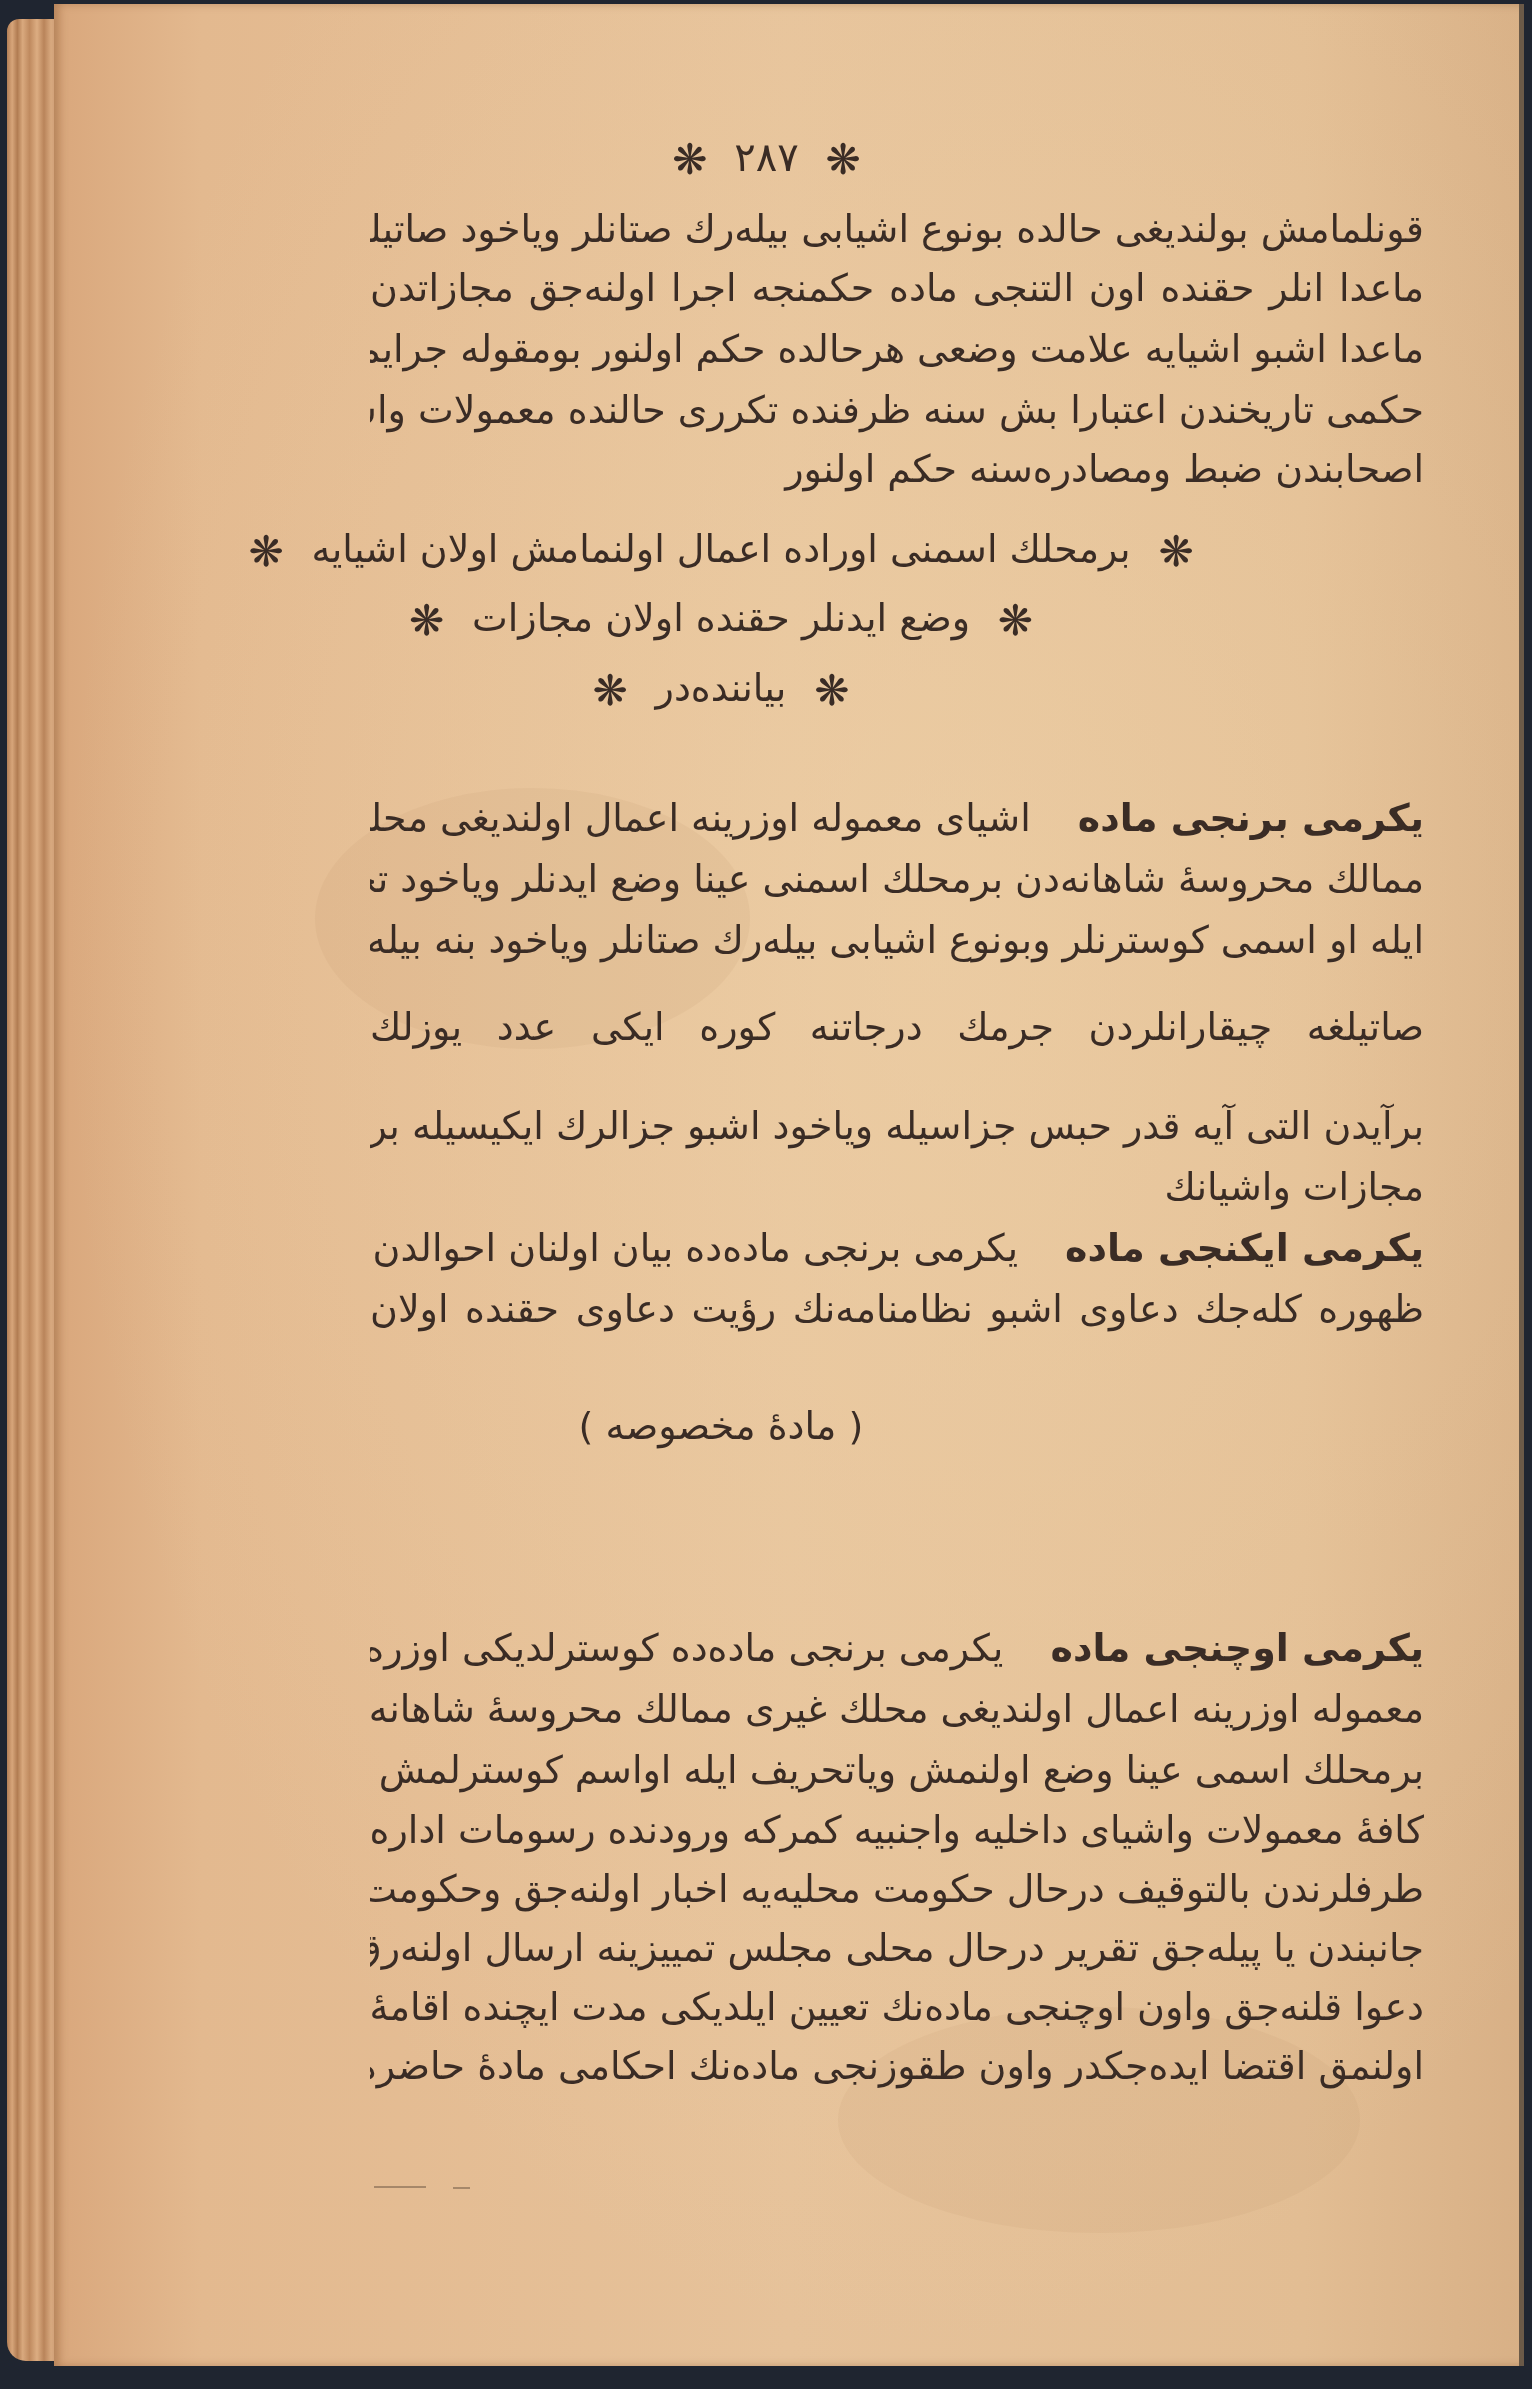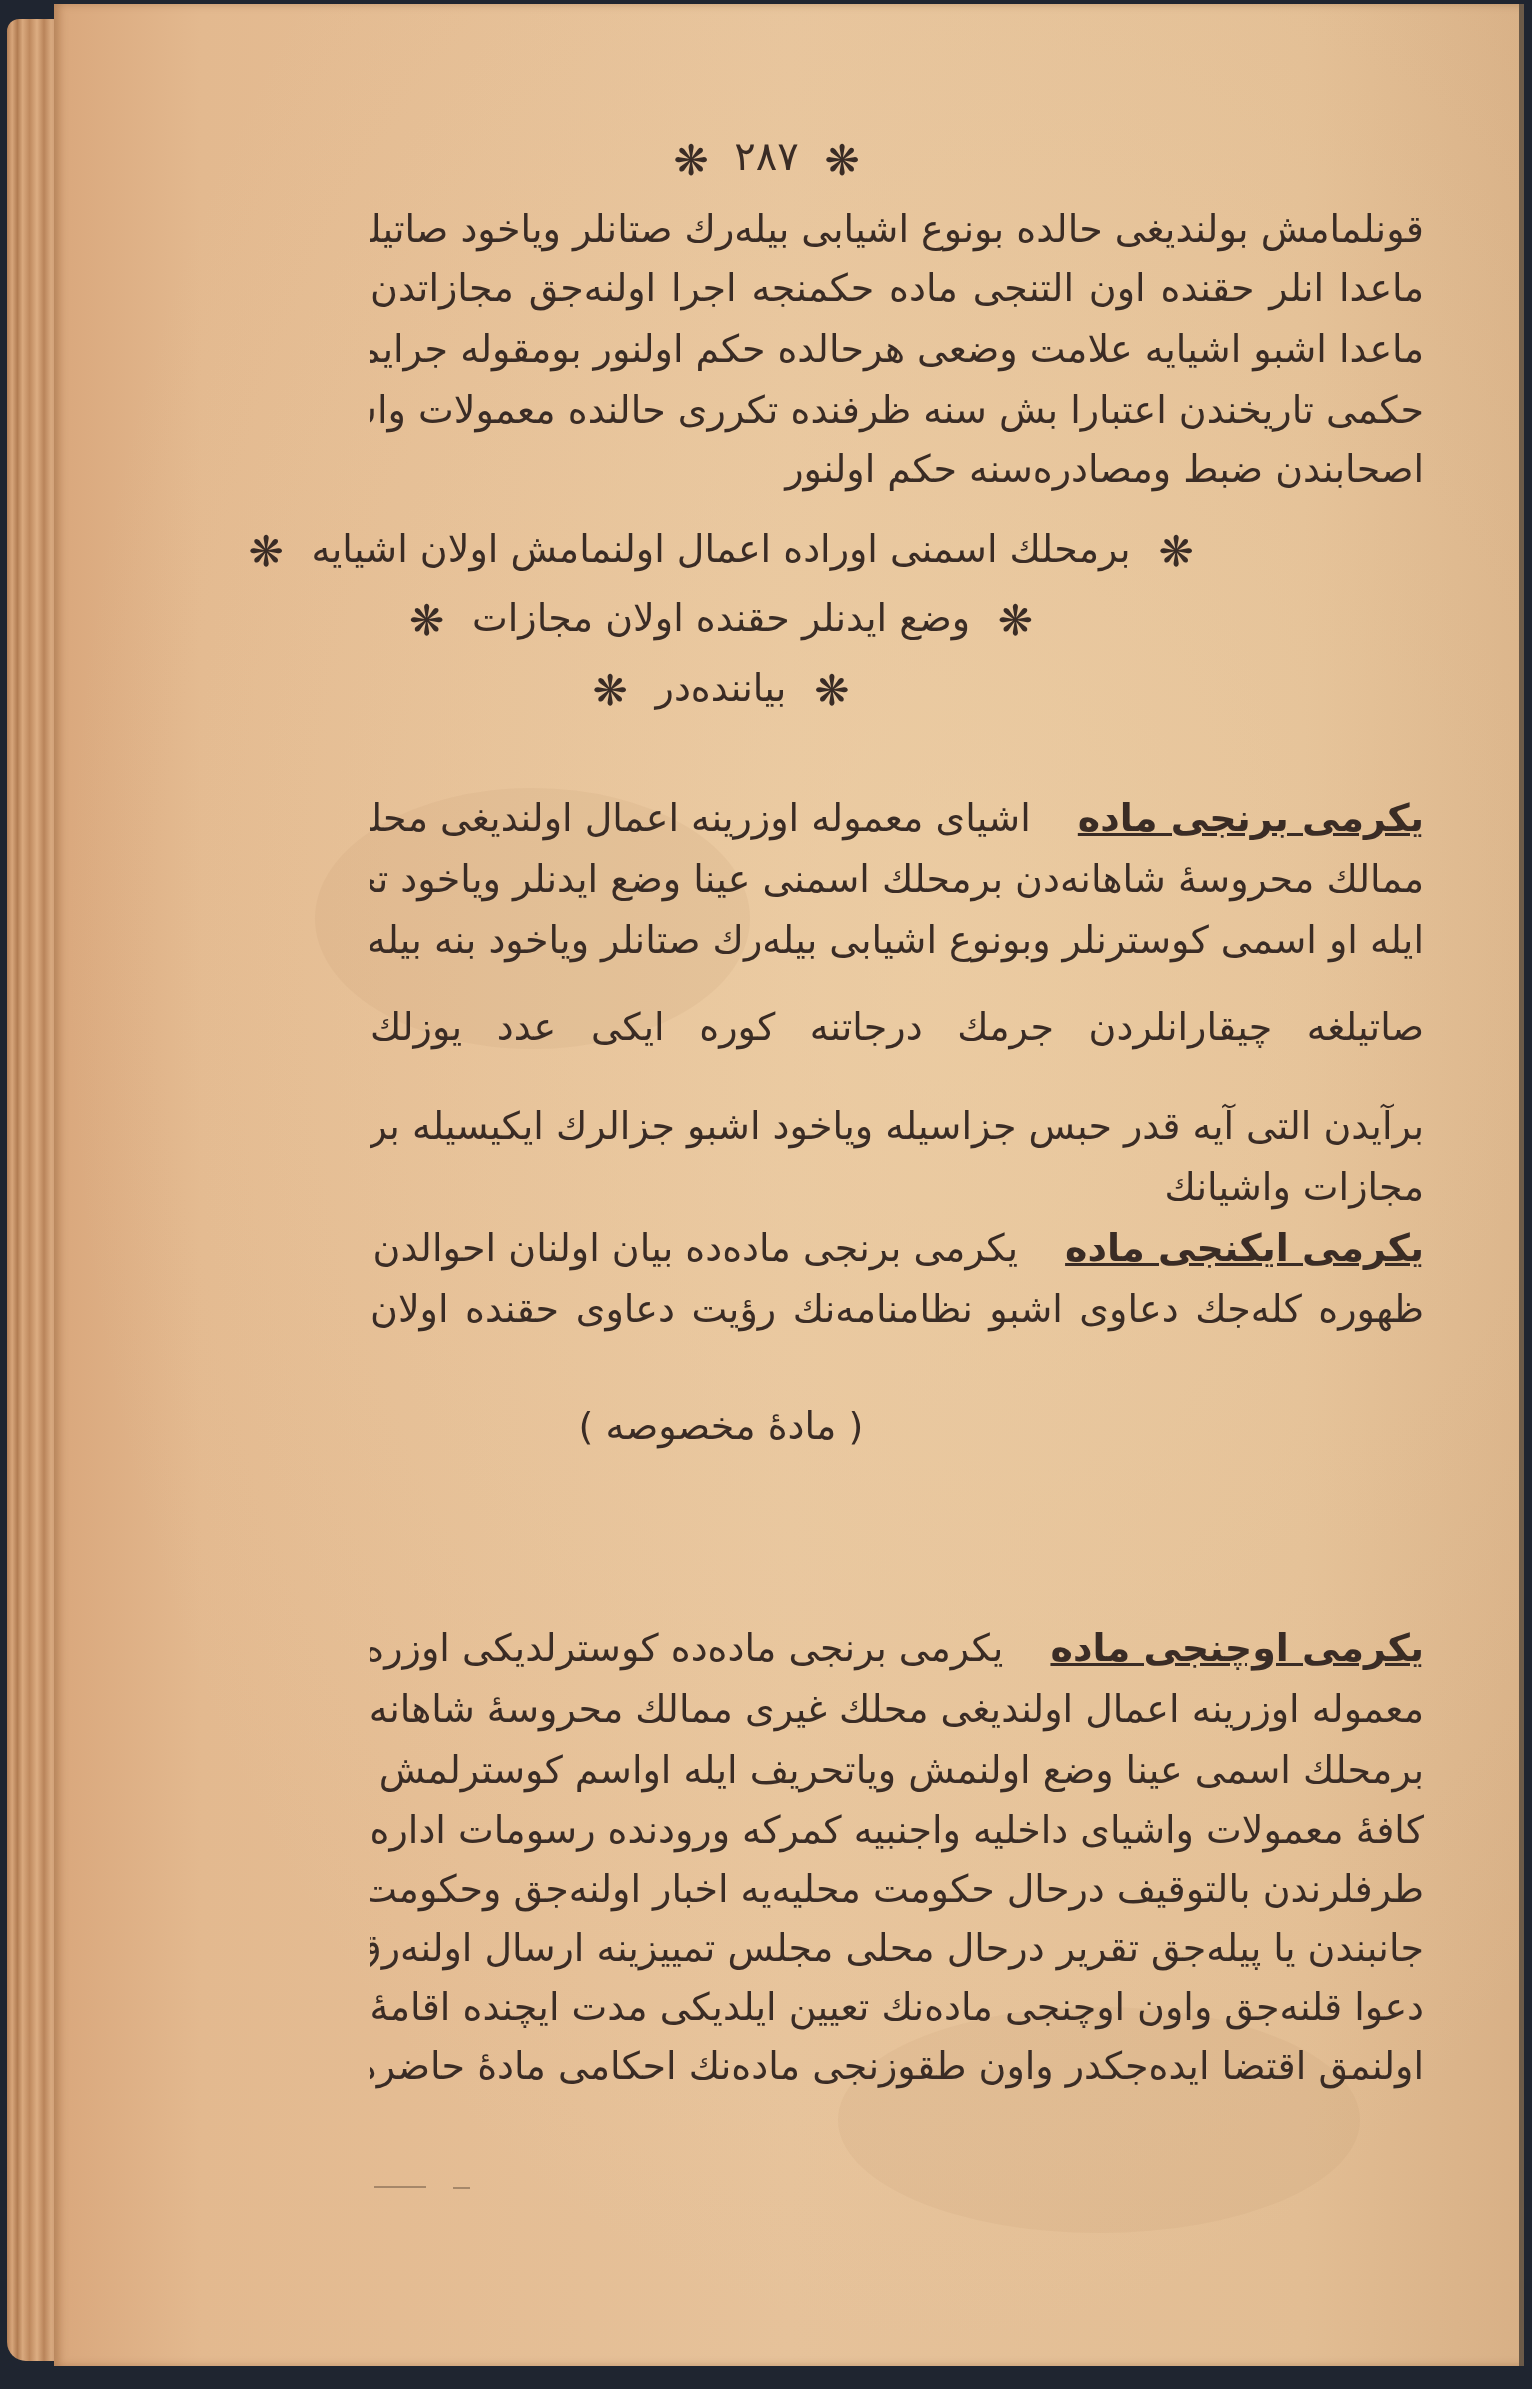--- a/index.html
+++ b/index.html
@@ -48,21 +48,21 @@
     height: 100%;
     background: #6b5a48;
   }
   .header {
     position: absolute;
     left: 0;
     width: 1533px;
     top: 131px;
     text-align: center;
     direction: ltr;
-    font-family: Liberation Serif, serif;
+    font-family: Liberation Sans, sans-serif;
     color: #3a2c25;
     font-size: 40px;
     line-height: 52px;
   }
   .ornament {
     display: inline-block;
     font-size: 42px;
     vertical-align: middle;
     margin: 0 15.7px;
     color: #3a2c25;
@@ -96,21 +96,20 @@
     font-family: "DejaVu Sans", sans-serif;
     color: #3a2c25;
     direction: rtl;
   }
   .heading-line .hl-inner {
     display: inline-block;
   }
   .art-label {
     font-weight: bold;
     margin-left: 35px;
-    text-decoration: underline;
   }
   .stain {
     position: absolute;
     border-radius: 50%;
     background: rgba(190,150,110,0.12);
   }
   .footer-mark {
     position: absolute;
     height: 1.7px;
     background: rgba(90,70,55,0.45);

